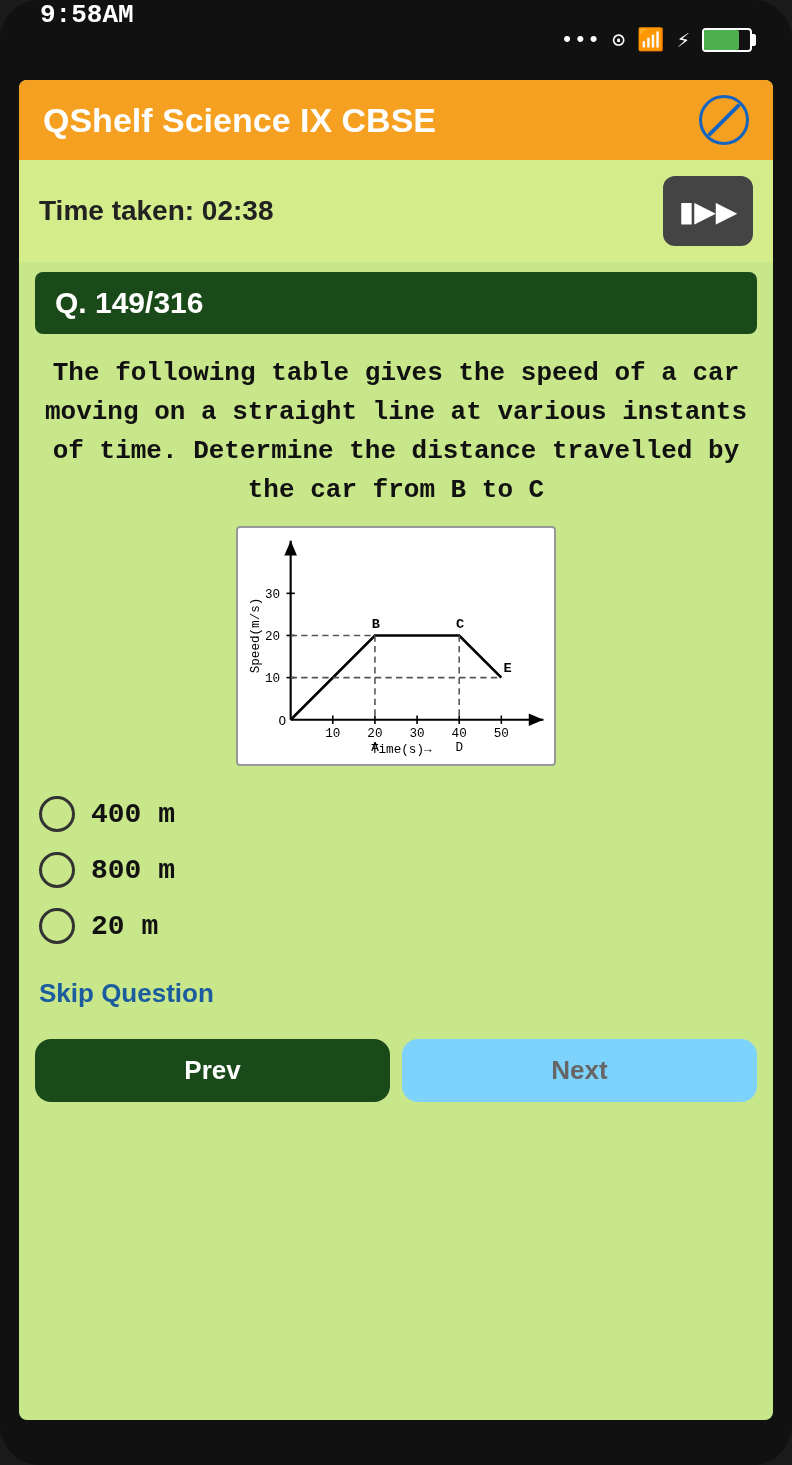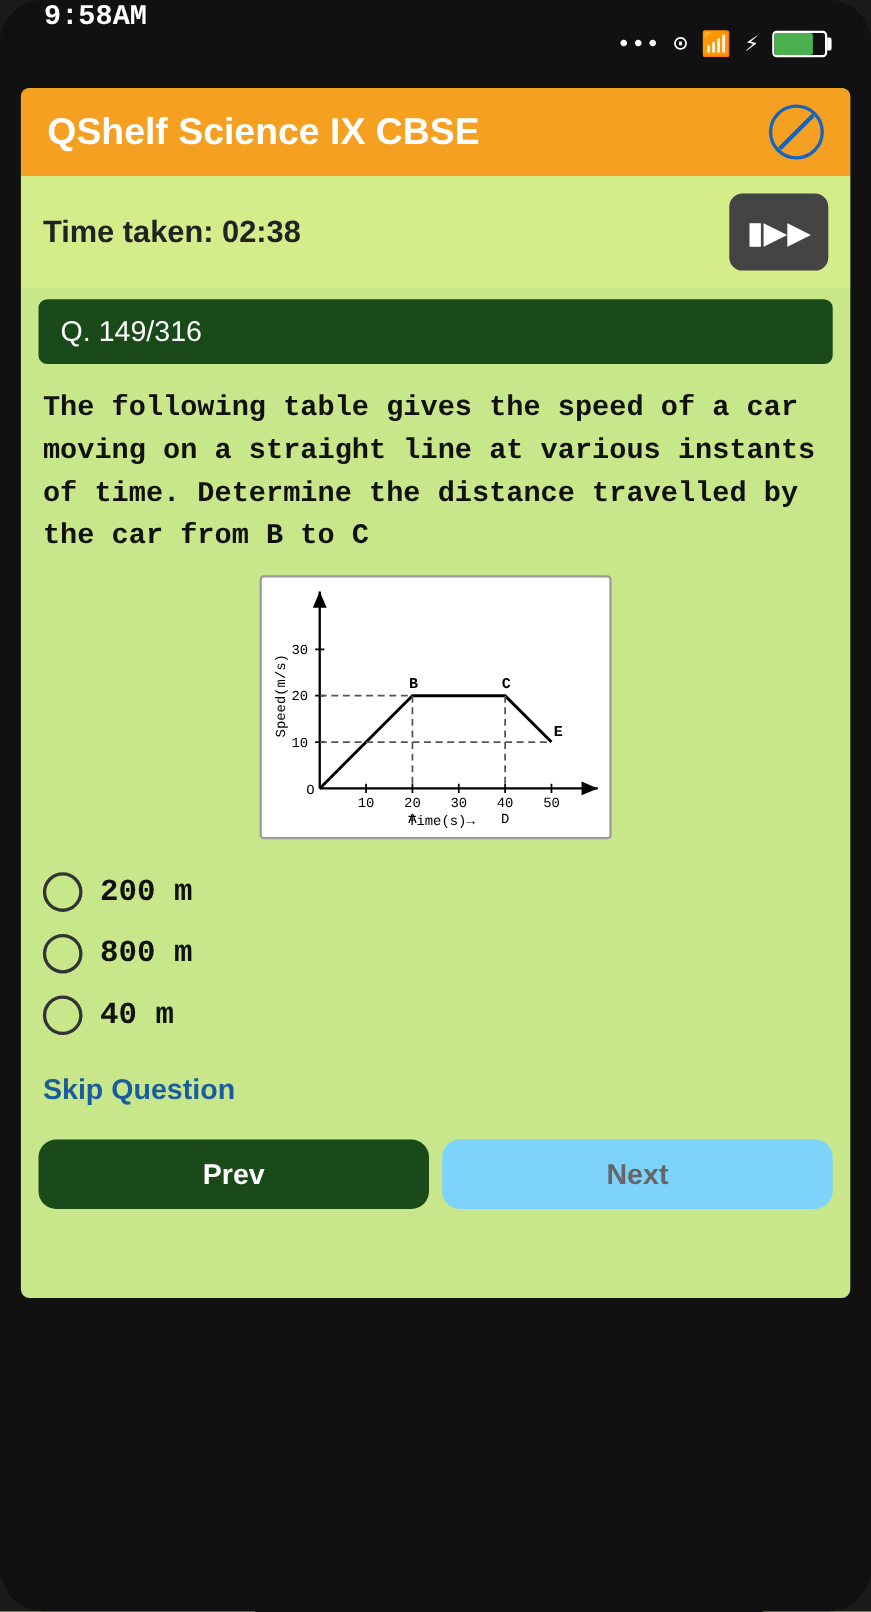--- a/index.html
+++ b/index.html
@@ -73,21 +73,21 @@
       width: 75%;
       border-radius: 2px;
     }
 
     .app-container {
       background: #c8e68a;
       width: 754px;
       margin: 0 19px;
       border-radius: 8px;
       overflow: hidden;
-      height: 1100px;
+      height: 1340px;
     }
 
     .app-header {
       background: #f5a020;
       padding: 20px 24px;
       display: flex;
       align-items: center;
       justify-content: space-between;
       height: 80px;
     }
@@ -156,36 +156,37 @@
 
     .question-number-bar {
       background: #1a4a1a;
       margin: 10px 16px;
       border-radius: 8px;
       padding: 14px 20px;
     }
 
     .question-number {
       color: white;
-      font-size: 26px;
-      font-weight: normal;
+      font-size: 30px;
+      font-weight: bold;
       font-family: Arial, sans-serif;
     }
 
     .question-content {
       padding: 10px 20px;
     }
 
     .question-text {
       font-size: 26px;
       color: #111;
       font-family: 'Courier New', monospace;
       font-weight: bold;
       line-height: 1.5;
       margin-bottom: 16px;
+      text-align: center;
     }
 
     .graph-container {
       background: white;
       border: 2px solid #999;
       border-radius: 4px;
       margin: 10px auto;
       width: 320px;
       height: 240px;
       display: flex;
@@ -376,29 +377,29 @@
           <text x="127" y="93" font-size="13" font-weight="bold">B</text>
           <text x="207" y="93" font-size="13" font-weight="bold">C</text>
           <text x="252" y="135" font-size="13" font-weight="bold">E</text>
         </svg>
       </div>
     </div>
 
     <div class="options-container">
       <div class="option-item">
         <div class="radio-circle"></div>
-        <span class="option-label">200 m</span>
+        <span class="option-label">400 m</span>
       </div>
       <div class="option-item">
         <div class="radio-circle"></div>
         <span class="option-label">800 m</span>
       </div>
       <div class="option-item">
         <div class="radio-circle"></div>
-        <span class="option-label">40 m</span>
+        <span class="option-label">20 m</span>
       </div>
     </div>
 
     <span class="skip-question">Skip Question</span>
 
     <div class="bottom-buttons">
       <button class="btn-prev">Prev</button>
       <button class="btn-next">Next</button>
     </div>
 

